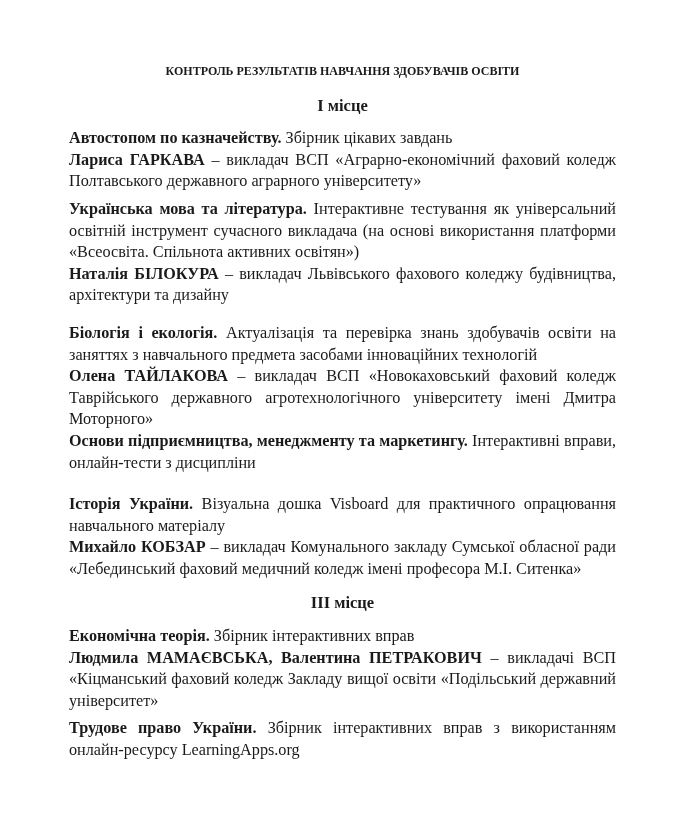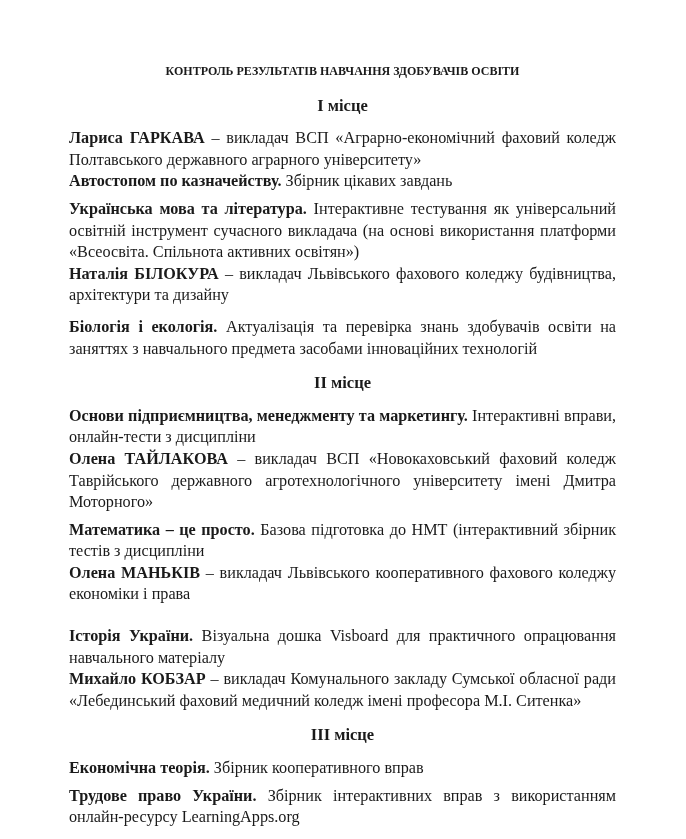--- a/index.html
+++ b/index.html
@@ -55,51 +55,47 @@
   </style>
 </head>
 <body>
 
 <div class="page">
   <h1 class="doc-title">КОНТРОЛЬ РЕЗУЛЬТАТІВ НАВЧАННЯ ЗДОБУВАЧІВ ОСВІТИ</h1>
 
   <div>
     <h2 class="place-heading">I місце</h2>
     <div class="entry">
+      <p><span class="b">Автостопом по казначейству.</span><span> Збірник цікавих завдань</span></p>
       <p><span class="b">Лариса ГАРКАВА</span><span> – викладач ВСП «Аграрно-економічний фаховий коледж Полтавського державного аграрного університету»</span></p>
-      <p><span class="b">Автостопом по казначейству.</span><span> Збірник цікавих завдань</span></p>
     </div>
     <div class="entry" style="">
       <p><span class="b">Українська мова та література.</span><span> Інтерактивне тестування як універсальний освітній інструмент сучасного викладача (на основі використання платформи «Всеосвіта. Спільнота активних освітян»)</span></p>
       <p><span class="b">Наталія БІЛОКУРА</span><span> – викладач Львівського фахового коледжу будівництва, архітектури та дизайну</span></p>
     </div>
-    <div class="entry" style="margin-top:10px">
+    <div class="entry" style="margin-top:16px">
       <p><span class="b">Біологія і екологія.</span><span> Актуалізація та перевірка знань здобувачів освіти на заняттях з навчального предмета засобами інноваційних технологій</span></p>
     </div>
   </div>
 
   <div>
-    <h2 class="place-heading">II місце</h2>
     <div class="entry">
+      <p><span class="b">Олена ТАЙЛАКОВА</span><span> – викладач ВСП «Новокаховський фаховий коледж Таврійського державного агротехнологічного університету імені Дмитра Моторного»</span></p>
       <p><span class="b">Основи підприємництва, менеджменту та маркетингу.</span><span> Інтерактивні вправи, онлайн-тести з дисципліни</span></p>
-      <p><span class="b">Олена ТАЙЛАКОВА</span><span> – викладач ВСП «Новокаховський фаховий коледж Таврійського державного агротехнологічного університету імені Дмитра Моторного»</span></p>
-    </div>
-    <div class="entry" style="margin-top:6px">
-      <p><span class="b">Математика – це просто.</span><span> Базова підготовка до НМТ (інтерактивний збірник тестів з дисципліни</span></p>
-      <p><span class="b">Олена МАНЬКІВ</span><span> – викладач Львівського кооперативного фахового коледжу економіки і права</span></p>
     </div>
     <div class="entry" style="margin-top:20px">
       <p><span class="b">Історія України.</span><span> Візуальна дошка Visboard для практичного опрацювання навчального матеріалу</span></p>
       <p><span class="b">Михайло КОБЗАР</span><span> – викладач Комунального закладу Сумської обласної ради «Лебединський фаховий медичний коледж імені професора М.І. Ситенка»</span></p>
     </div>
   </div>
 
   <div>
     <h2 class="place-heading">III місце</h2>
     <div class="entry">
-      <p><span class="b">Економічна теорія.</span><span> Збірник кооперативного вправ</span></p>
+      <p><span class="b">Економічна теорія.</span><span> Збірник інтерактивних вправ</span></p>
+      <p><span class="b">Людмила МАМАЄВСЬКА, Валентина ПЕТРАКОВИЧ</span><span> – викладачі ВСП «Кіцманський фаховий коледж Закладу вищої освіти «Подільський державний університет»</span></p>
     </div>
     <div class="entry" style="margin-top:6px">
       <p><span class="b">Трудове право України.</span><span> Збірник інтерактивних вправ з використанням онлайн-ресурсу LearningApps.org</span></p>
 
     </div>
   </div>
 </div>
 
 </body></html>

